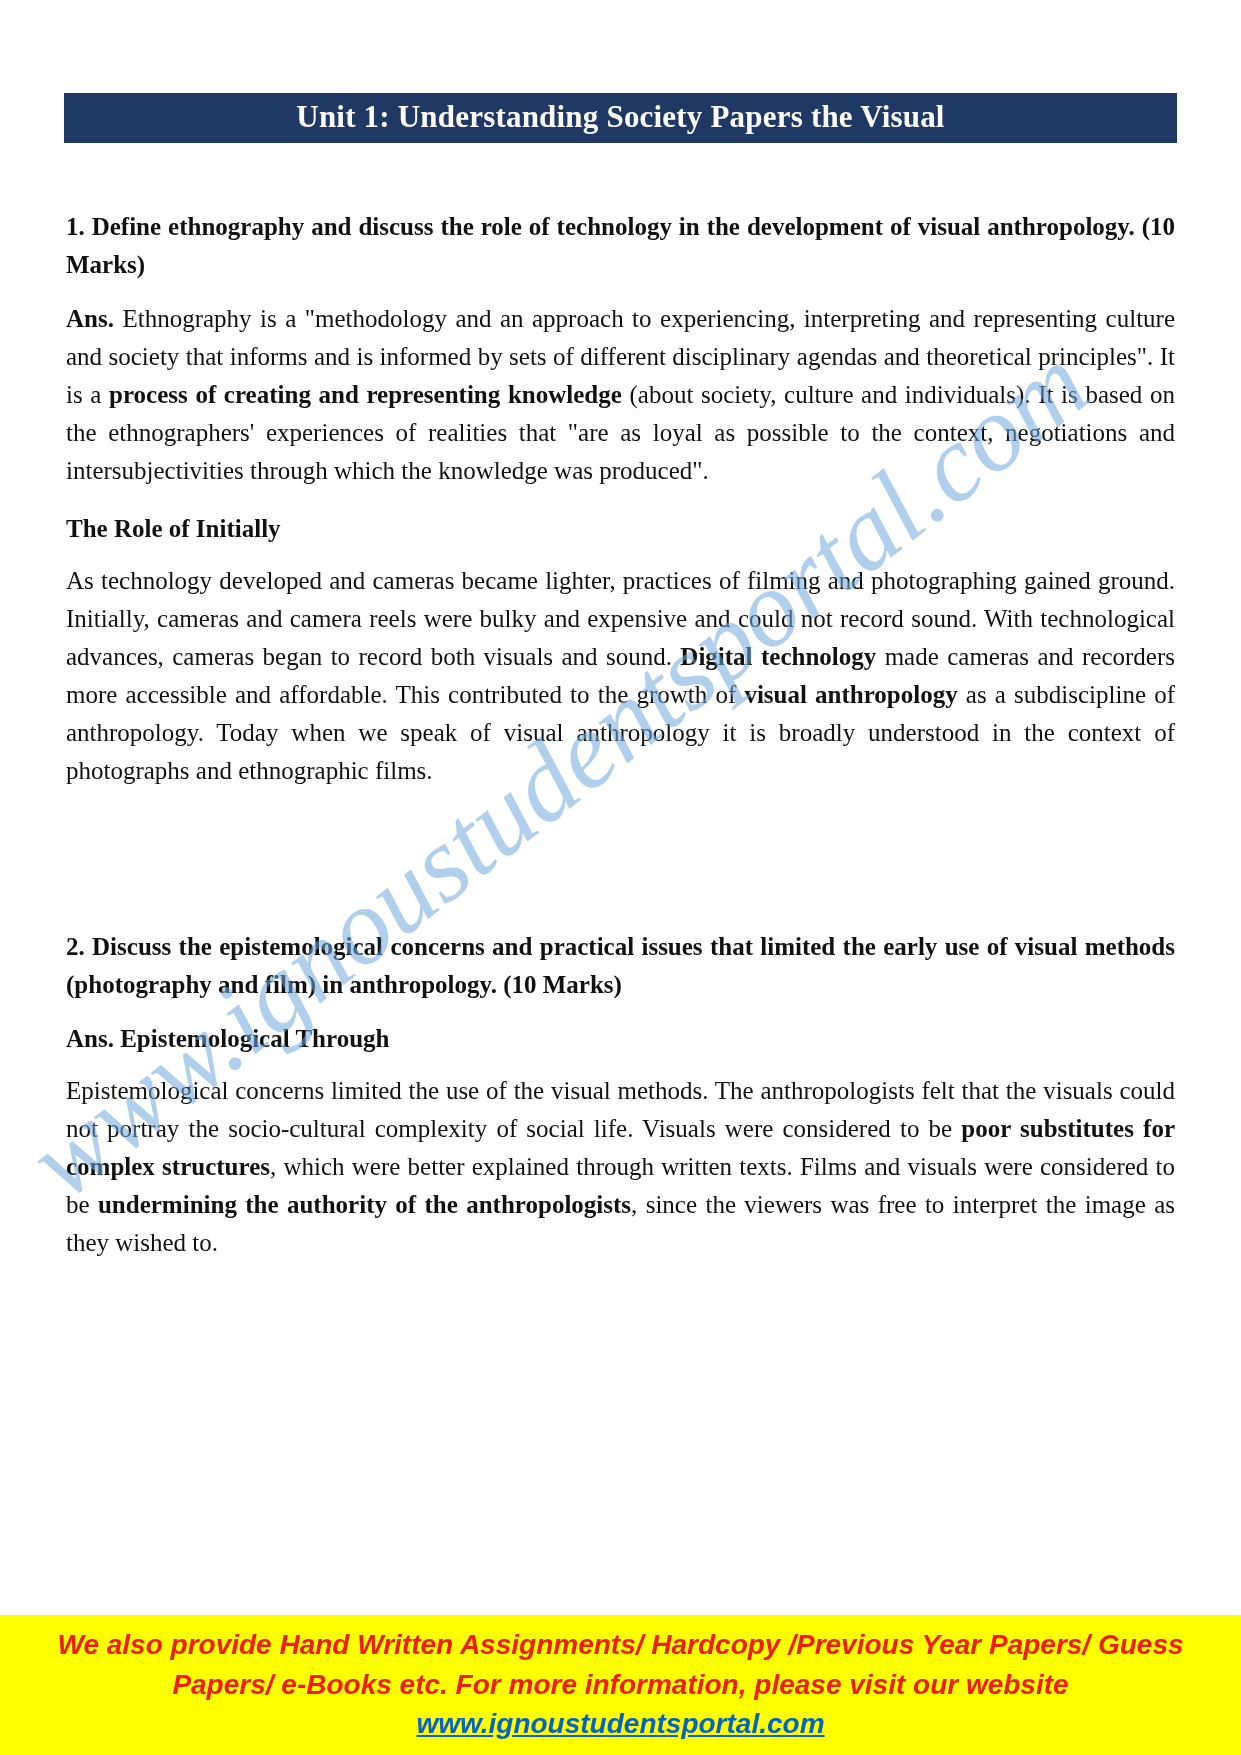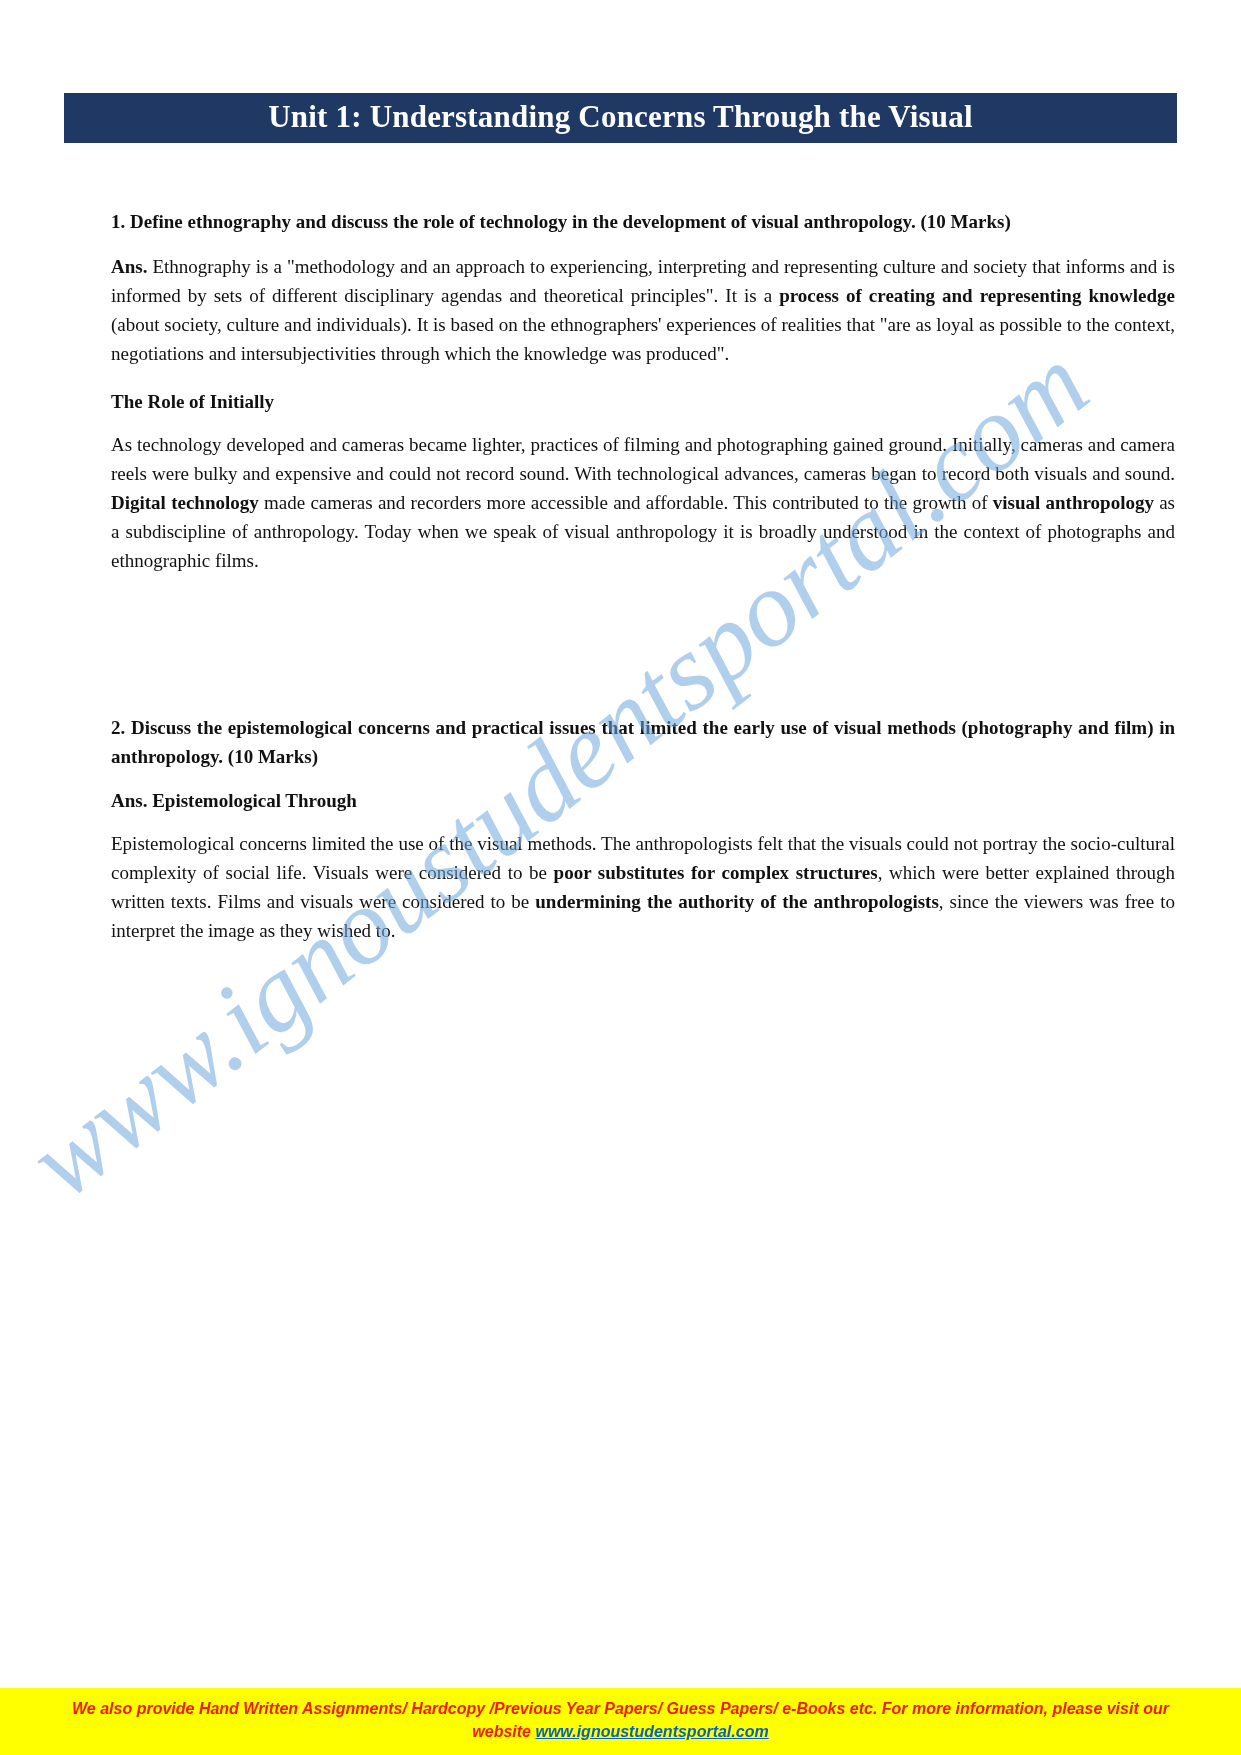--- a/index.html
+++ b/index.html
@@ -26,26 +26,25 @@
     font-weight: bold;
     font-size: 31px;
     letter-spacing: 0.2px;
   }
   .content {
     position: absolute;
     left: 66px; right: 66px; top: 208px;
     z-index: 1;
   }
   .content p { 
-    font-size: 19px;
+    font-size: 25px;
     line-height: 1.52;
     color: #111111;
     text-align: justify;
     margin-bottom: 20px;
-    margin-left: 45px;
   }
   .content p.question {
     font-weight: bold;
     margin-bottom: 16px;
   }
   .content p.heading {
     font-weight: bold;
     text-align: left;
     margin-bottom: 14px;
     margin-top: 6px;
@@ -67,39 +66,39 @@
   }
   .footer {
     position: absolute;
     left: 0; right: 0; bottom: 0;
     background: #ffff00;
     padding: 10px 48px 12px 48px;
     text-align: center;
     font-family: "Liberation Sans", sans-serif;
     font-style: italic;
     font-weight: 600;
-    font-size: 16px;
+    font-size: 28px;
     line-height: 1.4;
     color: #f01e00;
     z-index: 3;
   }
   .footer .footer-link {
     color: #0563c1;
     font-weight: bold;
     text-decoration: underline;
     cursor: pointer;
   }
 </style>
 </head>
 <body>
 
 <div class="page">
 
   <div class="header-bar">
-    <span class="title">Unit 1: Understanding Concerns Through the Visual</span>
+    <span class="title">Unit 1: Understanding Society Papers the Visual</span>
   </div>
 
   <div class="watermark">www.ignoustudentsportal.com</div>
 
   <div class="content">
       <p class="question"><b>1. Define ethnography and discuss the role of technology in the development of visual anthropology. (10 Marks)</b></p>
       <p class="paragraph"><b>Ans.</b><span> Ethnography is a "methodology and an approach to experiencing, interpreting and representing culture and society that informs and is informed by sets of different disciplinary agendas and theoretical principles". It is a </span><b>process of creating and representing knowledge</b><span> (about society, culture and individuals). It is based on the ethnographers' experiences of realities that "are as loyal as possible to the context, negotiations and intersubjectivities through which the knowledge was produced".</span></p>
       <p class="heading"><b>The Role of Initially</b></p>
       <p class="paragraph"><span>As technology developed and cameras became lighter, practices of filming and photographing gained ground. Initially, cameras and camera reels were bulky and expensive and could not record sound. With technological advances, cameras began to record both visuals and sound. </span><b>Digital technology</b><span> made cameras and recorders more accessible and affordable. This contributed to the growth of </span><b>visual anthropology</b><span> as a subdiscipline of anthropology. Today when we speak of visual anthropology it is broadly understood in the context of photographs and ethnographic films.</span></p>
       <div class="spacer"></div>

